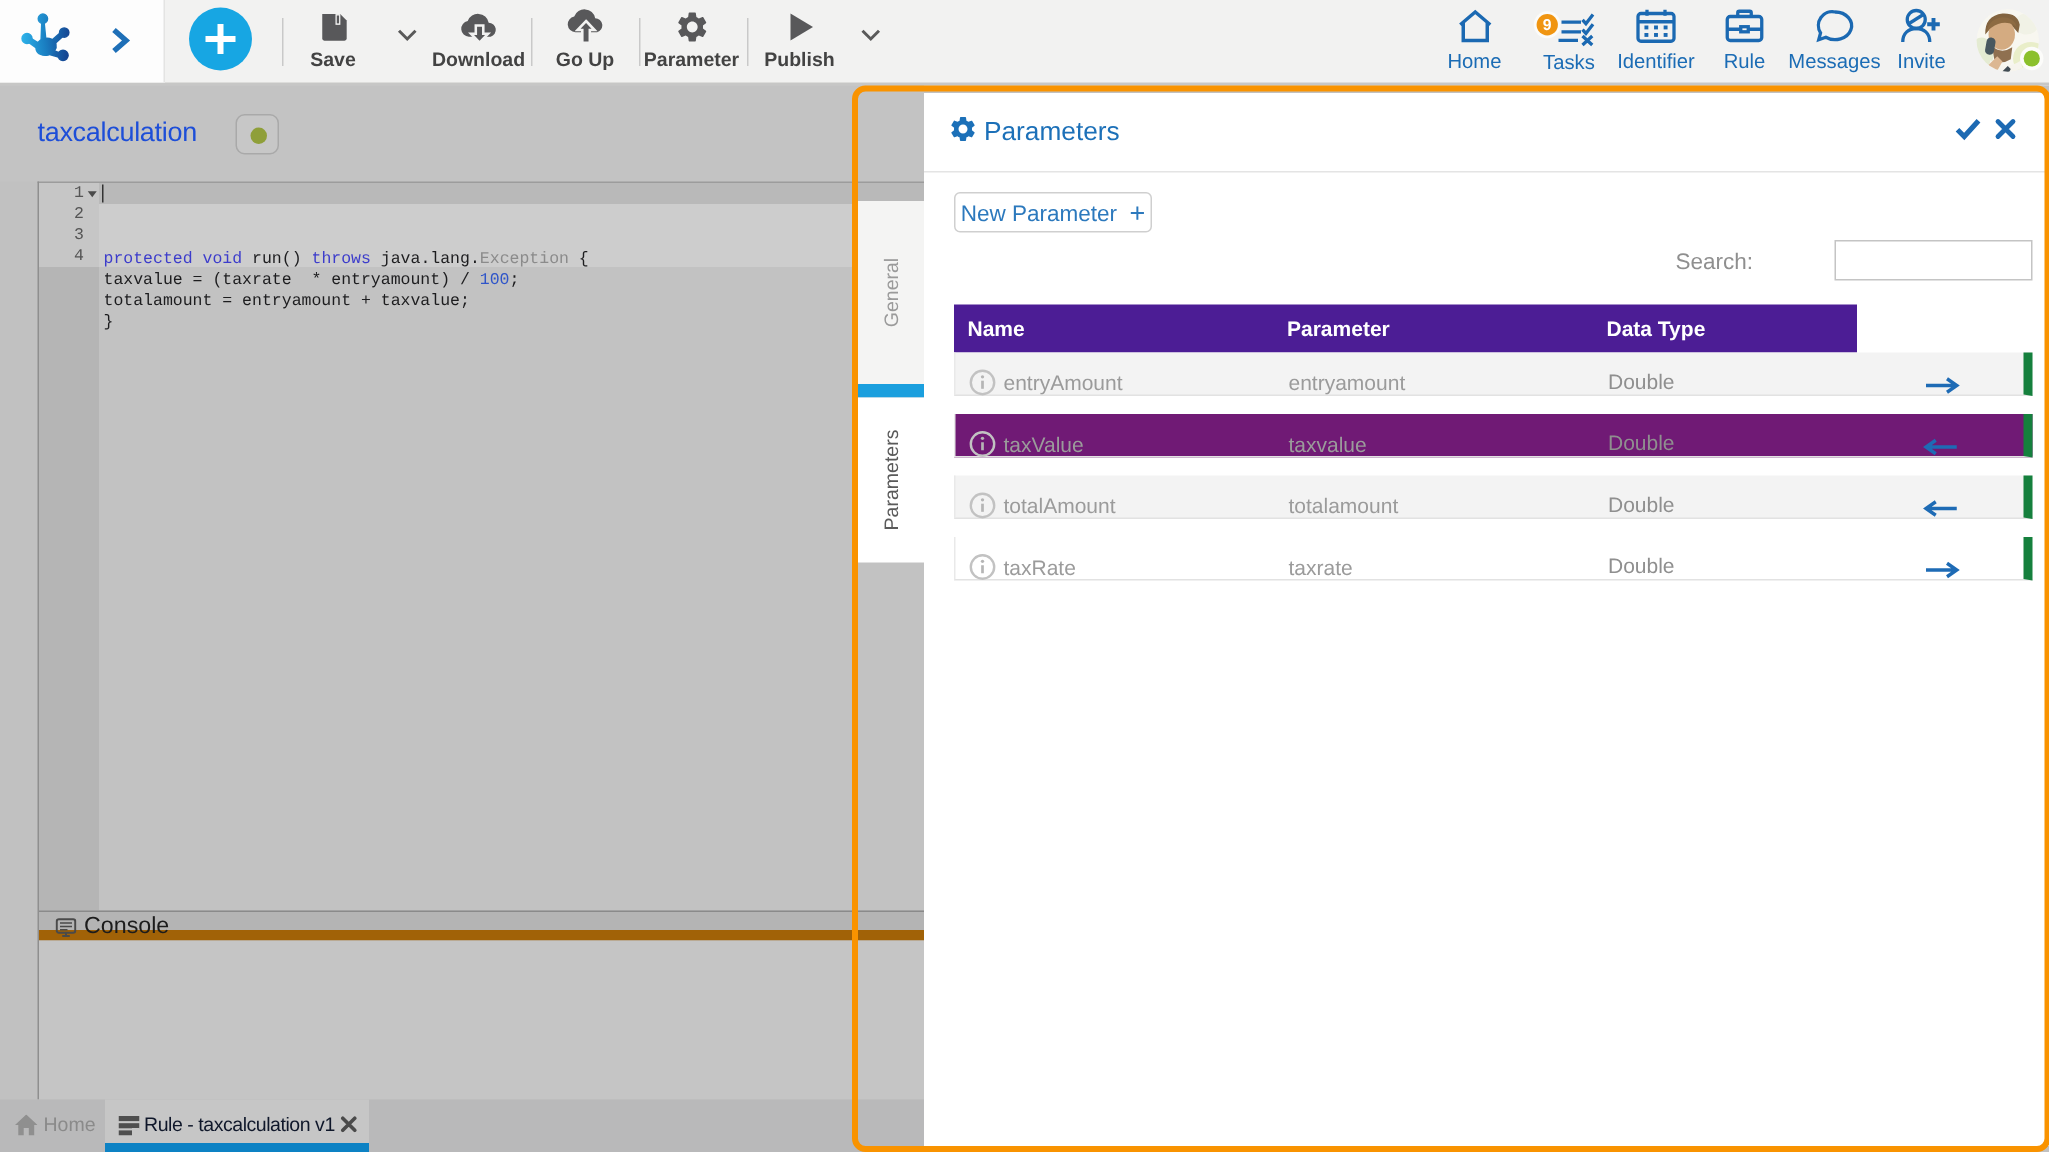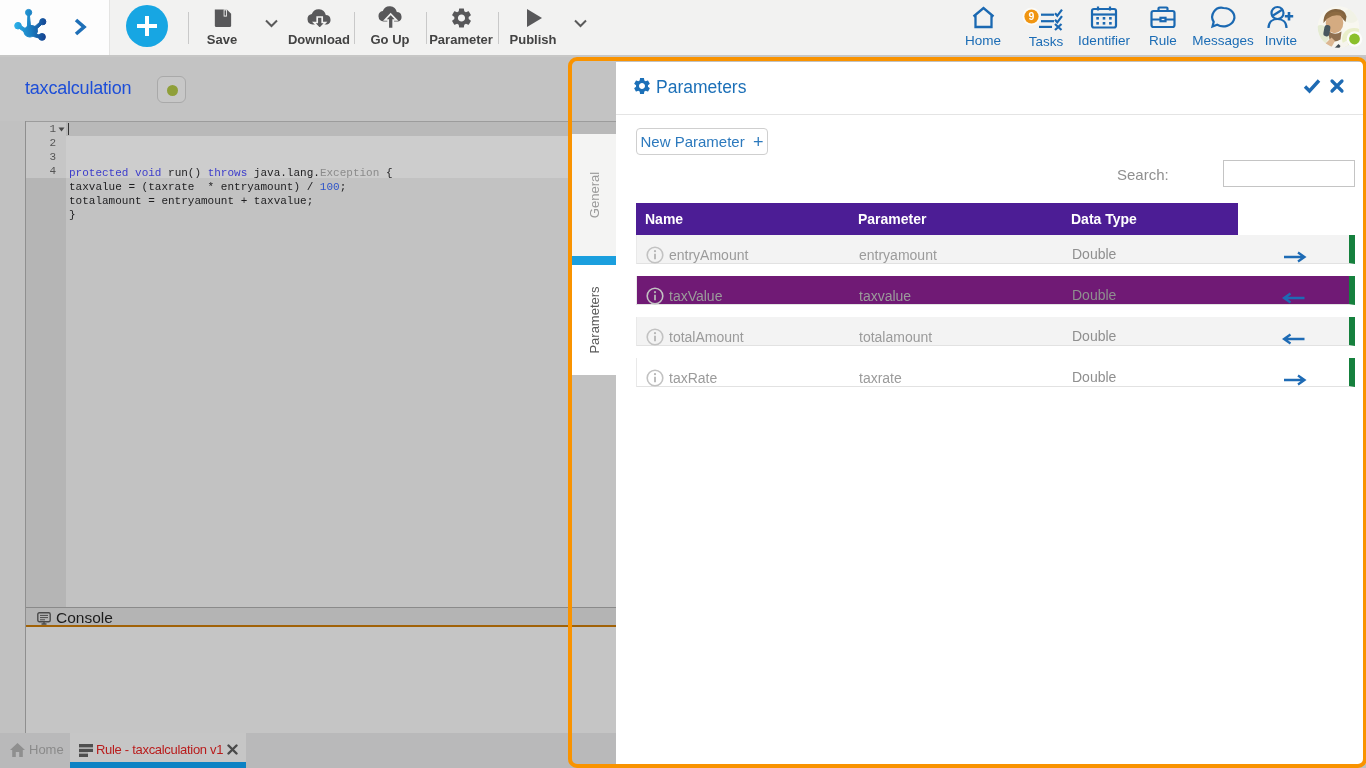--- a/index.html
+++ b/index.html
@@ -29,21 +29,21 @@
   #gutter2 { position:absolute; left:26px; top:178px; width:40px; height:429px; background:#b5b5b5; }
   #coderows{ position:absolute; left:66px; top:122px; width:550px; height:56px; background:#cdcdcd; }
   #codebelow{position:absolute; left:66px; top:178px; width:550px; height:429px; background:#c2c2c2; }
   #line1hl { position:absolute; left:66px; top:122px; width:550px; height:14px; background:#b9b9b9; }
   .lnum { position:absolute; width:30px; text-align:right; font-family:"Liberation Mono",monospace; font-size:11px; line-height:14px; color:#555; }
   .cline { position:absolute; left:69px; font-family:"Liberation Mono",monospace; font-size:11px; line-height:14px; color:#1d1d1f; white-space:pre;margin-top:44px; }
   .kw { color:#3c3ccb; }
   .num { color:#2f55c9; }
   .gexc { color:#8b8b8b; }
   #caret { position:absolute; left:67.5px; top:123px; width:1.5px; height:12px; background:#333; }
-  #conshead { position:absolute; left:26px; top:607px; width:590px; height:20px; background:#b4b4b4; border-top:1px solid #8a8a8a; border-bottom:2px solid #a16207; }
+  #conshead { position:absolute; left:26px; top:607px; width:590px; height:20px; background:#b4b4b4; border-top:1px solid #8a8a8a; border-bottom:7px solid #a16207; }
   #consbody { position:absolute; left:26px; top:627px; width:590px; height:106px; background:#c5c5c5; }
   #tabbar { position:absolute; left:0; top:733px; width:616px; height:35px; background:#b9b9ba; }
   #hometab { position:absolute; left:10px; top:0; height:30px; color:#8a8a8a; font-size:13px; }
   #activetab { position:absolute; left:70px; top:0; width:176px; height:35px; background:#c6c6c6; }
   #activetab .underline { position:absolute; left:0; top:29px; width:176px; height:6px; background:#0d82c4; }
   
   #gentab { position:absolute; left:572px; top:134px; width:44px; height:122px; background:#f4f4f3; }
   #bluebar { position:absolute; left:572px; top:256px; width:44px; height:9px; background:#1b9fde; }
   #partab { position:absolute; left:572px; top:265px; width:44px; height:110px; background:#ffffff; }
   .vtext { position:absolute; left:50%; top:50%; transform:translate(-50%,-50%) rotate(-90deg); white-space:nowrap; font-size:13px; }
@@ -274,21 +274,21 @@
   </div>
   <div id="activetab">
     <svg class="abs" style="left:9px; top:11px;" width="14" height="13" viewBox="0 0 14 13">
       <g fill="#4f4f4f">
           <rect x="0" y="0" width="14" height="3.4"></rect>
           <rect x="0" y="4.8" width="14" height="3.4"></rect>
           <rect x="0" y="9.6" width="9" height="3.4"></rect>
         </g>
       <rect x="9" y="8" width="5" height="5.4" fill="#c6c6c6"></rect>
     </svg>
-    <span class="abs" style="left:26px; top:9px; font-size:13px; letter-spacing:-0.3px; color:#b91c1c;">Rule - taxcalculation v1</span>
+    <span class="abs" style="left:26px; top:9px; font-size:13px; letter-spacing:-0.3px; color:#0f172a;">Rule - taxcalculation v1</span>
     <svg class="abs" style="left:157px; top:11px;" width="11" height="11" viewBox="0 0 11 11">
         <path d="M1.5 1.5 L9.5 9.5 M9.5 1.5 L1.5 9.5" stroke="#4a4a4a" stroke-width="2.4" stroke-linecap="round"></path>
       </svg>
     <div class="underline"></div>
   </div>
 </div>
 <div id="panel"></div>
 <div id="phead">
   <svg class="abs" style="left:16px; top:14px;" width="20" height="20" viewBox="0 0 24 24">
       <path fill="#1c70b8" d="M19.14 12.94c.04-.3.06-.61.06-.94 0-.32-.02-.64-.07-.94l2.03-1.58c.18-.14.23-.41.12-.61l-1.92-3.32c-.12-.22-.37-.29-.59-.22l-2.39.96c-.5-.38-1.03-.7-1.62-.94l-.36-2.54c-.04-.24-.24-.41-.48-.41h-3.84c-.24 0-.43.17-.47.41l-.36 2.54c-.59.24-1.13.57-1.62.94l-2.39-.96c-.22-.08-.47 0-.59.22L2.74 8.87c-.12.21-.08.47.12.61l2.03 1.58c-.05.3-.09.63-.09.94s.02.64.07.94l-2.03 1.58c-.18.14-.23.41-.12.61l1.92 3.32c.12.22.37.29.59.22l2.39-.96c.5.38 1.03.7 1.62.94l.36 2.54c.05.24.24.41.48.41h3.84c.24 0 .44-.17.47-.41l.36-2.54c.59-.24 1.13-.56 1.62-.94l2.39.96c.22.08.47 0 .59-.22l1.92-3.32c.12-.22.07-.47-.12-.61l-2.01-1.58zM12 15.6c-1.98 0-3.6-1.62-3.6-3.6s1.62-3.6 3.6-3.6 3.6 1.62 3.6 3.6-1.62 3.6-3.6 3.6z"></path>

